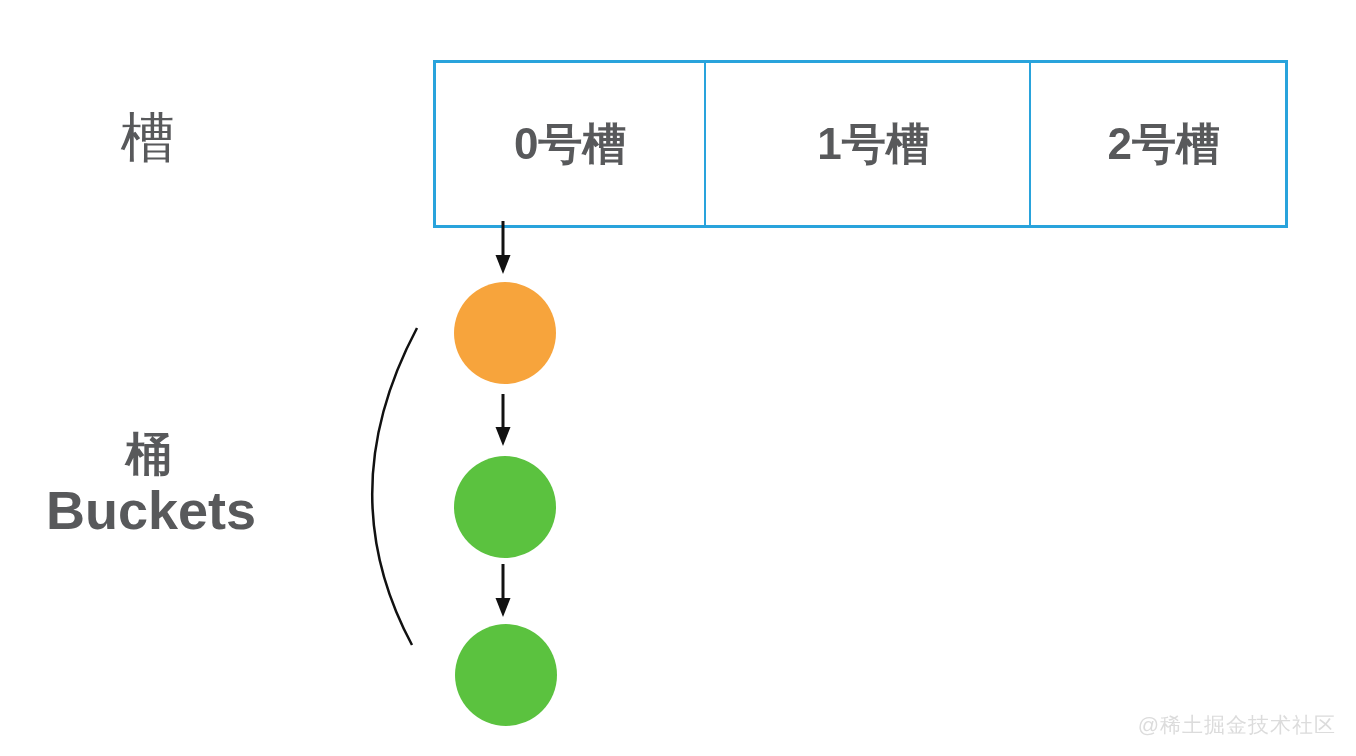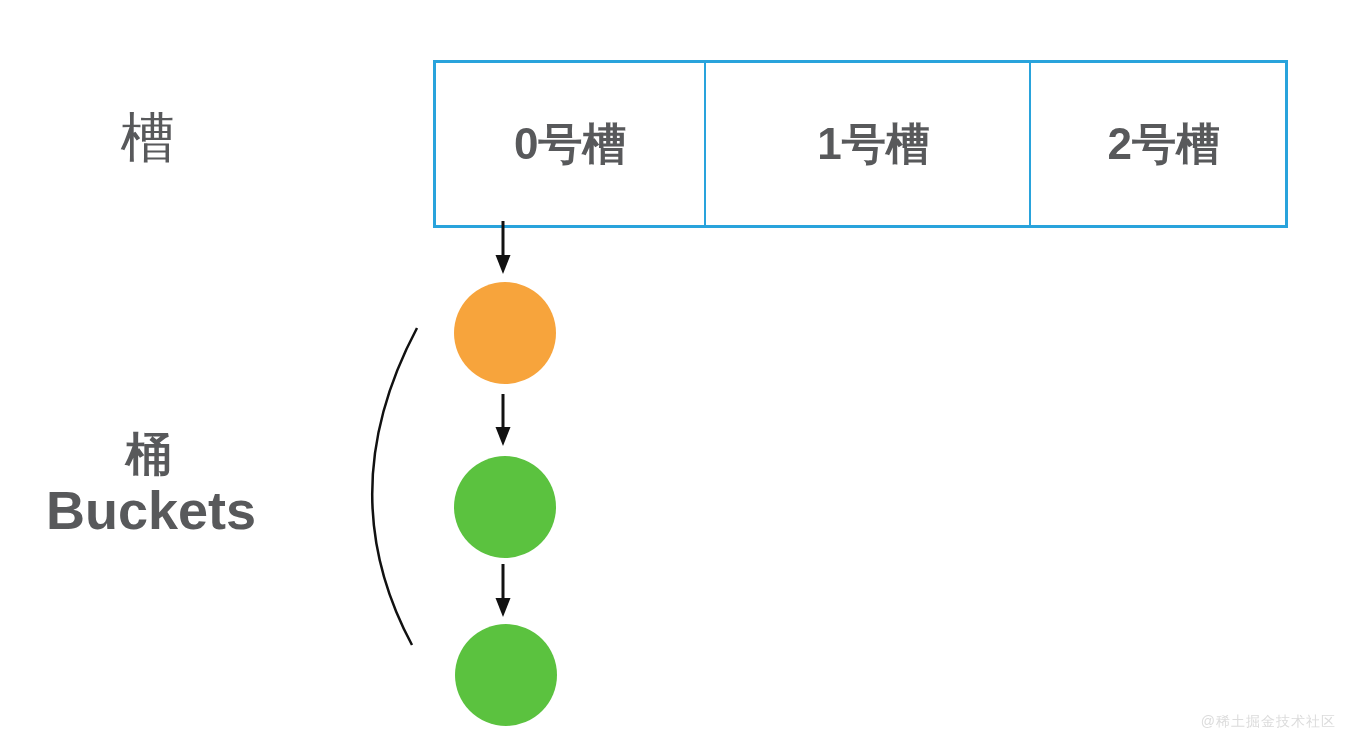--- a/index.html
+++ b/index.html
@@ -63,22 +63,22 @@
   .slot-cell:nth-child(1) { flex: 0 0 31.6%; }
   .slot-cell:nth-child(2) { flex: 0 0 38.2%; }
   .slot-cell:nth-child(3) { flex: 1 1 auto; }
   .diagram-svg {
     position: absolute;
     left: 0; top: 0;
     width: 1356px; height: 756px;
   }
   .watermark {
     position: absolute;
-    right: 20px; bottom: 25px;
-    font-size: 14px;
+    right: 20px; bottom: 17px;
+    font-size: 21px;
     color: var(--watermark, #DCDCDC);
     letter-spacing: 1px;
   }
 </style>
 </head>
 <body>
 
 <div class="canvas">
 
   <div class="label-slot">槽</div>

